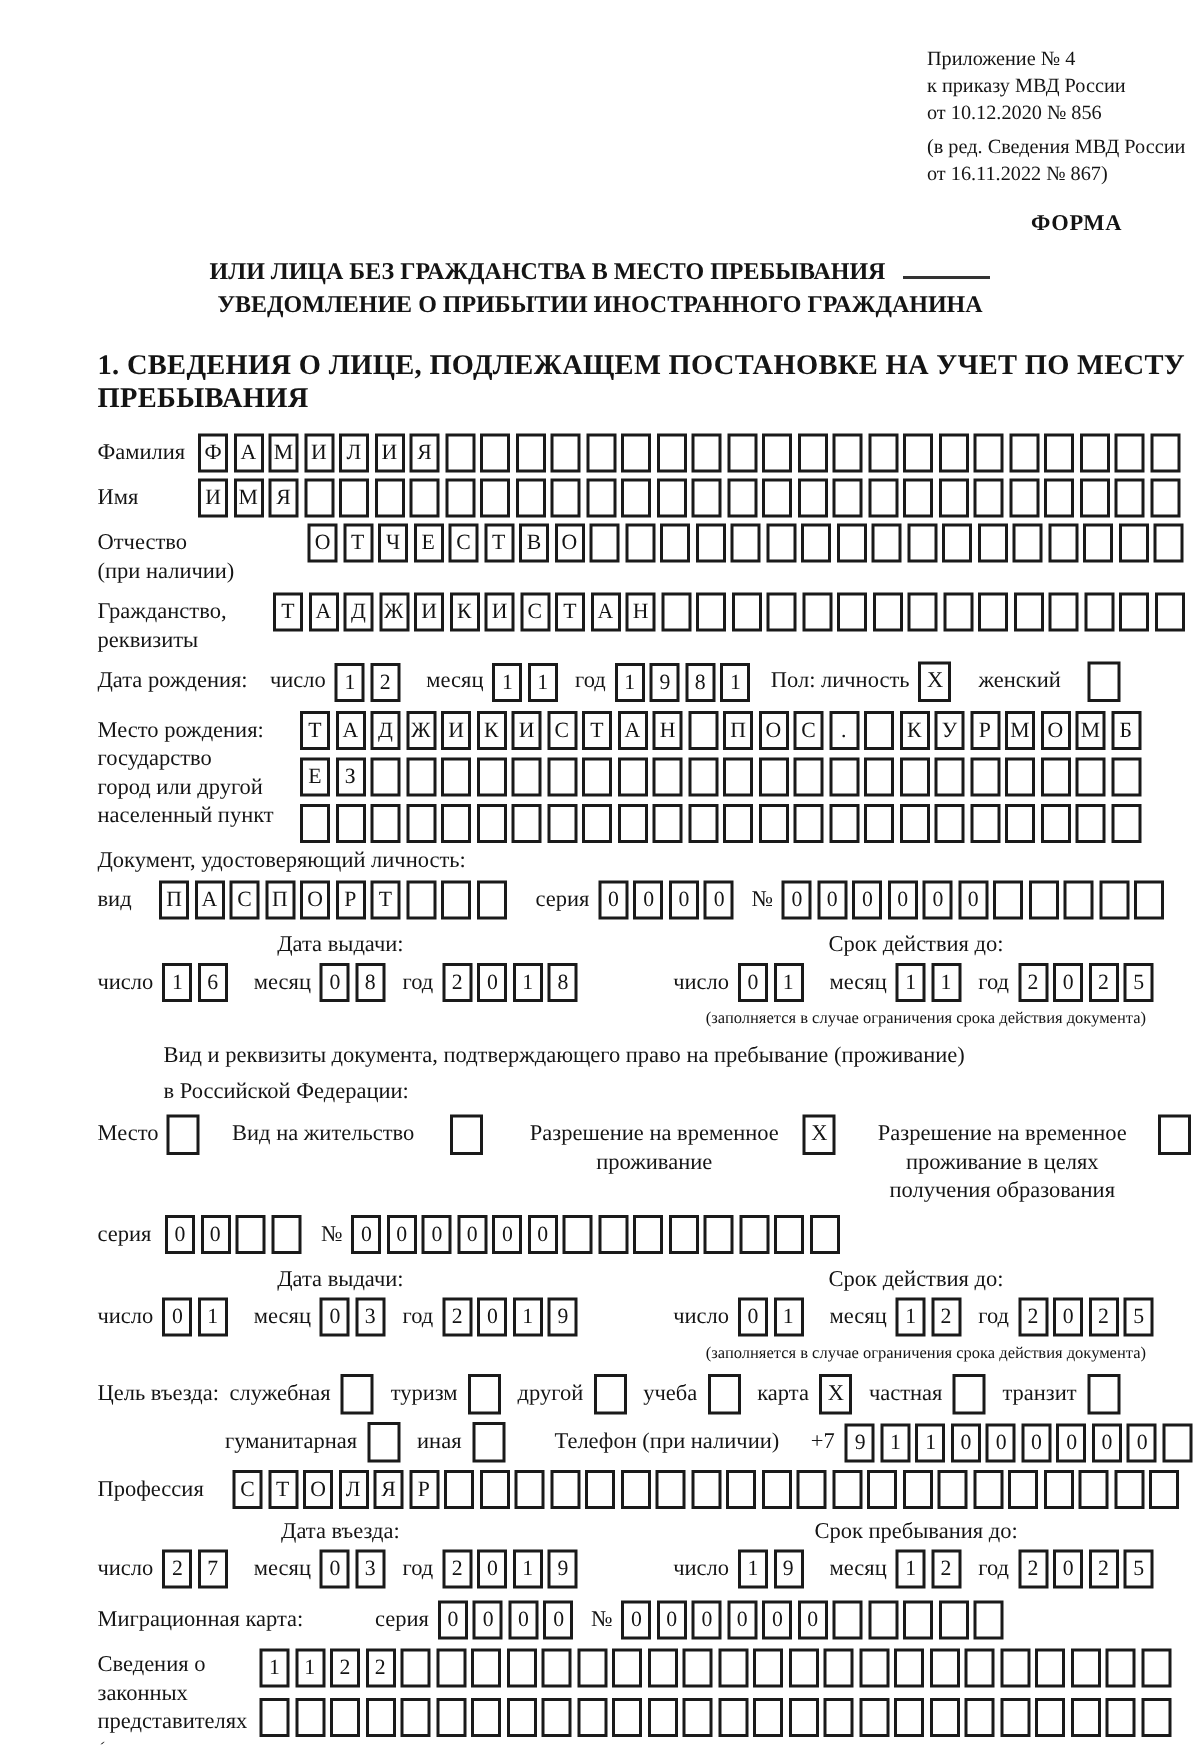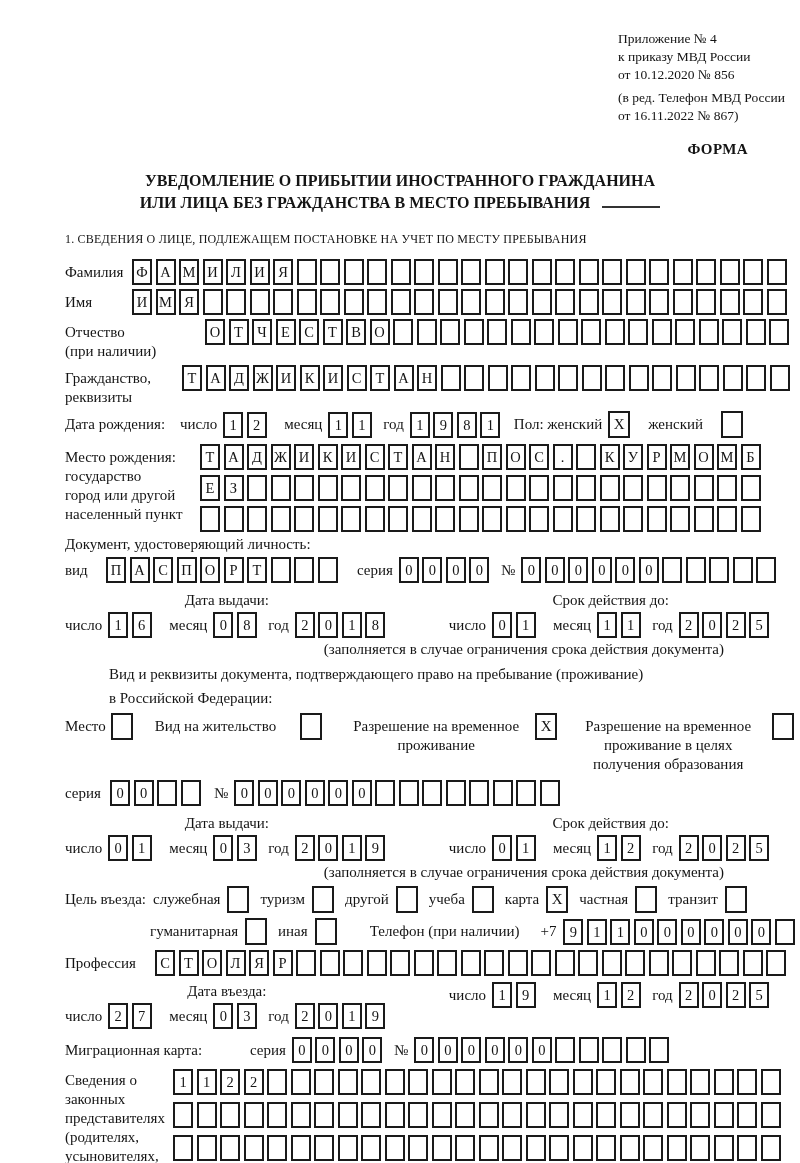--- a/index.html
+++ b/index.html
@@ -6,41 +6,41 @@
   .page{
     position:relative;width:800px;height:1163px;background:#fff;color:#141414;
     font-family:"Liberation Serif","DejaVu Serif",serif;font-size:15px;
     box-sizing:border-box;padding:30px 0 0 65px;overflow:hidden;
   }
   .annex{margin-left:553px;width:182px;font-size:13.5px;line-height:18px;}
   .annex .amend{margin-top:5px;}
   .forma{margin:16px 52px 0 0;text-align:right;font-weight:bold;font-size:15px;letter-spacing:.4px;}
   .title{text-align:center;font-weight:bold;font-size:16px;line-height:22px;margin:12px 65px 0 0;}
   .blank{display:inline-block;width:58px;border-bottom:2.5px solid #333;margin-left:12px;height:14px;}
-  .sec-head{font-weight:normal;font-size:12px;margin:18px 0 12px 0;letter-spacing:.2px;}
+  .sec-head{font-weight:bold;font-size:19px;margin:18px 0 12px 0;letter-spacing:.2px;}
 
   .row{display:flex;align-items:flex-start;margin-bottom:4px;}
   .row2{display:flex;align-items:center;margin-bottom:6px;}
   .lbl{flex:none;line-height:19px;padding-top:4px;}
   .cells{display:flex;flex:none;}
   .cb{flex:none;width:20px;height:26px;border:2px solid #1a1a1a;box-sizing:border-box;
       margin-right:3.5px;text-align:center;font-size:14.5px;line-height:22px;background:#fff;}
   .cx{display:inline-block;flex:none;width:22px;height:27px;border:2px solid #1a1a1a;box-sizing:border-box;
       text-align:center;font-size:15px;line-height:23px;background:#fff;vertical-align:middle;}
   .dlab{margin:0 6px 0 14px;flex:none;}
   .ml0{margin-left:0;}
   .mb5{margin-bottom:5px;}
 
   .doc-head{font-weight:normal;text-align:left;margin:2px 70px 4px 0;}
   .dates{display:flex;margin:8px 0 0 0;}
   .dg{flex:none;}
   .dg-r{margin-left:60px;}
   .dh{text-align:center;line-height:19px;margin-bottom:2px;}
   .dline{display:flex;align-items:center;}
-  .note-r{font-size:15px;text-align:right;padding-right:76px;margin:3px 0 6px 0;line-height:16px;}
+  .note-r{font-size:11px;text-align:right;padding-right:36px;margin:3px 0 6px 0;line-height:16px;}
   .intro{line-height:22px;margin-top:2px;margin-left:44px;}
   .opts{display:flex;align-items:flex-start;margin:4px 0 6px 0;}
   .opt{display:flex;align-items:flex-start;}
   .opt .ol{padding-top:4px;line-height:19px;}
   .opt .cx{margin-left:9px;}
   .optc{text-align:center;}
   .purp{display:flex;align-items:center;margin-bottom:5px;}
   .purp .pl{margin-right:7px;}
   .purp .cx{margin-right:11px;}
   .reps{display:flex;margin-top:4px;}
@@ -49,32 +49,32 @@
 </head>
 <body>
 
 <div class="page">
 
   <div class="annex">
     <div>Приложение № 4</div>
     <div>к приказу МВД России</div>
     <div>от 10.12.2020 № 856</div>
     <div class="amend">
-      <div>(в ред. Телефон МВД России</div>
+      <div>(в ред. Сведения МВД России</div>
       <div>от 16.11.2022 № 867)</div>
     </div>
   </div>
 
   <div class="forma">ФОРМА</div>
 
   <div class="title">
-    <div>УВЕДОМЛЕНИЕ О ПРИБЫТИИ ИНОСТРАННОГО ГРАЖДАНИНА</div>
     <div>
       <span>ИЛИ ЛИЦА БЕЗ ГРАЖДАНСТВА В МЕСТО ПРЕБЫВАНИЯ</span><span class="blank"></span>
     </div>
+    <div>УВЕДОМЛЕНИЕ О ПРИБЫТИИ ИНОСТРАННОГО ГРАЖДАНИНА</div>
   </div>
 
   <div class="sec-head">1. СВЕДЕНИЯ О ЛИЦЕ, ПОДЛЕЖАЩЕМ ПОСТАНОВКЕ НА УЧЕТ ПО МЕСТУ ПРЕБЫВАНИЯ</div>
 
   <div class="row">
     <div class="lbl" style="width:67px">Фамилия</div>
     <div class="cells">
         <span class="cb">Ф</span>
         <span class="cb">А</span>
         <span class="cb">М</span>
@@ -221,21 +221,21 @@
         <span class="cb">1</span>
         <span class="cb">1</span>
       </span>
     <span class="dlab" style="margin-left:8px">год</span>
     <span class="cells">
         <span class="cb">1</span>
         <span class="cb">9</span>
         <span class="cb">8</span>
         <span class="cb">1</span>
       </span>
-    <span class="dlab" style="margin-left:10px">Пол: женский</span>
+    <span class="dlab" style="margin-left:10px">Пол: личность</span>
     <span class="cx">X</span>
     <span class="dlab" style="margin-left:18px">женский</span>
     <span class="cx" style="margin-left:12px"></span>
   </div>
 
   <div class="row" style="margin-top:2px">
     <div class="lbl" style="width:135px">
       <div>Место рождения:</div>
       <div>государство</div>
       <div>город или другой</div>
@@ -596,20 +596,21 @@
         <span class="dlab" style="margin-left:8px">год</span>
         <span class="cells">
             <span class="cb">2</span>
             <span class="cb">0</span>
             <span class="cb">1</span>
             <span class="cb">9</span>
           </span>
       </div>
     </div>
     <div class="dg dg-r">
+      <div class="dh">Срок пребывания до:</div>
       <div class="dline">
         <span class="dlab ml0">число</span>
         <span class="cells">
             <span class="cb">1</span>
             <span class="cb">9</span>
           </span>
         <span class="dlab">месяц</span>
         <span class="cells">
             <span class="cb">1</span>
             <span class="cb">2</span>

